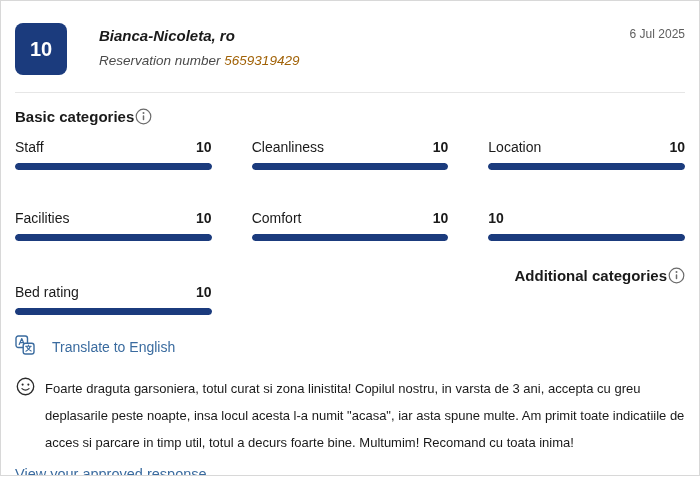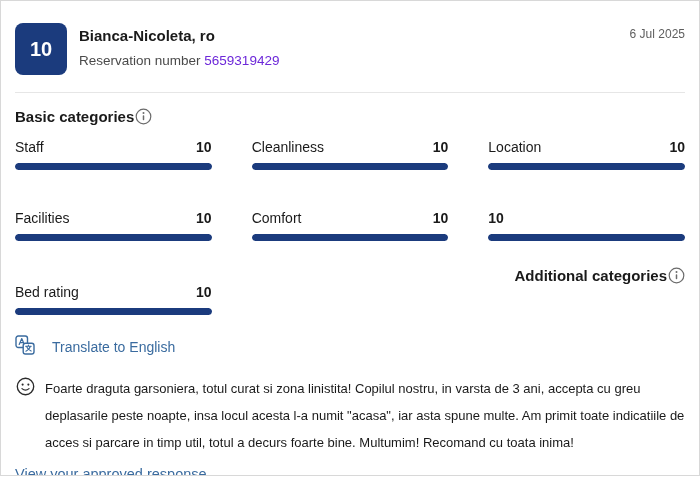--- a/index.html
+++ b/index.html
@@ -21,24 +21,24 @@
   .header { display: flex; align-items: flex-start; position: relative; }
   .score-badge {
     width: 52px; height: 52px;
     background: #1b3b7d;
     border-radius: 8px;
     color: #fff;
     font-size: 20px; font-weight: bold;
     display: flex; align-items: center; justify-content: center;
     flex: 0 0 auto;
   }
-  .header-text { margin-left: 12px; padding-top: 4px; }
+  .header-text { margin-left: 32px; padding-top: 4px; font-style: italic; }
   .guest-name { font-size: 15px; font-weight: bold; color: #1a1a1a; }
   .reservation-line { margin-top: 9px; font-size: 13.5px; color: #4a4a4a; }
-  .reservation-number { color: #6d28d9; text-decoration: none; cursor: pointer; }
+  .reservation-number { color: #a16207; text-decoration: none; cursor: pointer; }
   .review-date {
     position: absolute; right: 0; top: 4px;
     font-size: 12px; color: #5e5e5e;
   }
   .divider { border-top: 1px solid #e6e6e6; margin-top: 17px; }
   
   .section-title-row { display: flex; align-items: center; gap: 1px; }
   .section-title { font-size: 15px; font-weight: bold; color: #1a1a1a; }
   .basic-title-row { margin-top: 15px; }
   .additional-title-row { margin-top: 26px; justify-content: flex-end; }

